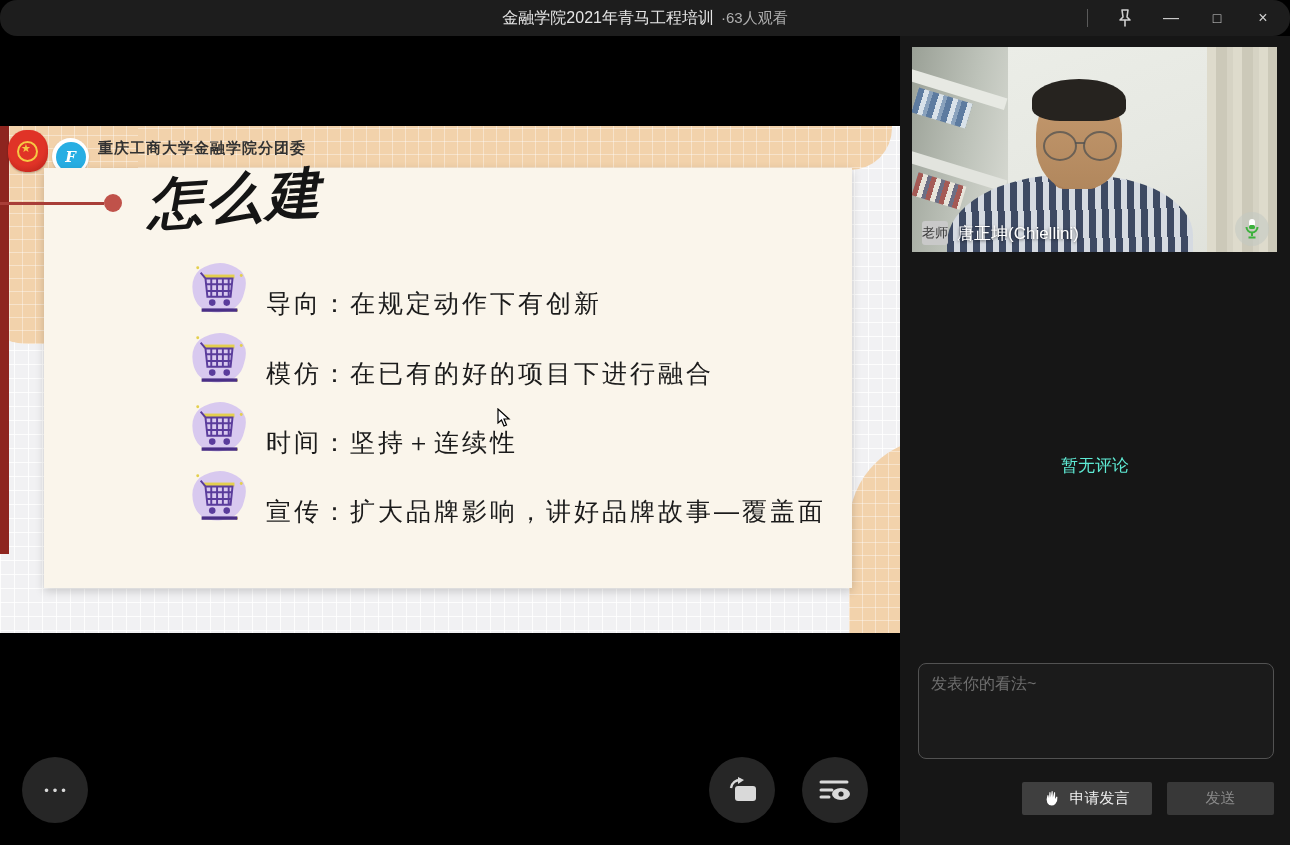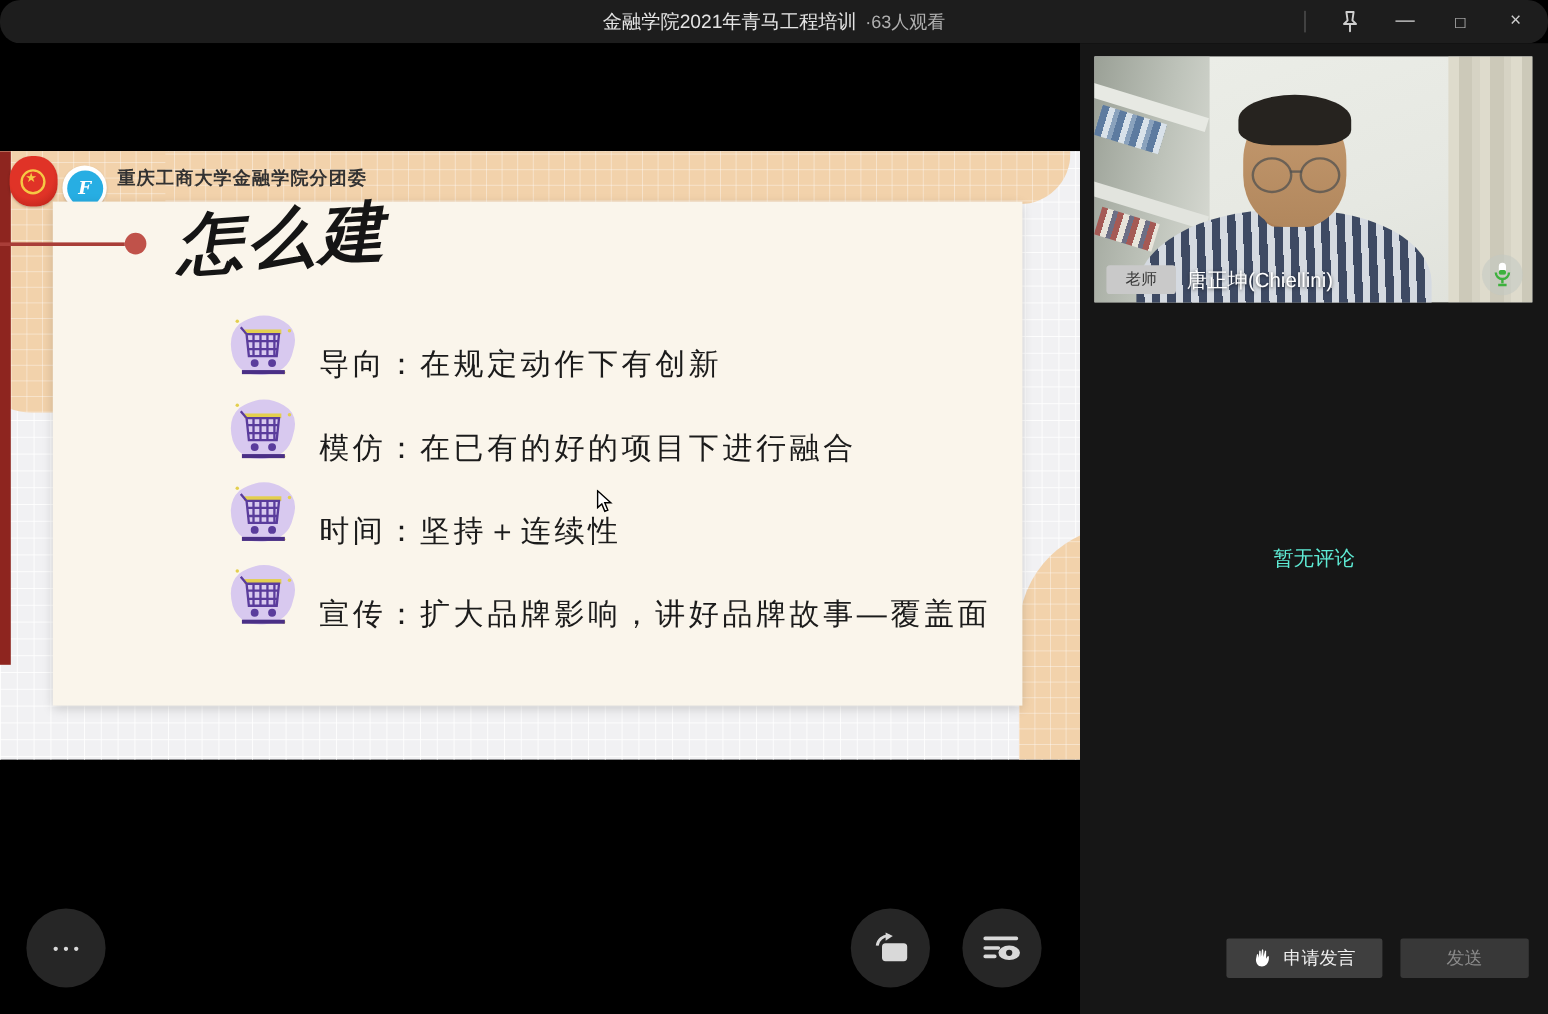--- a/index.html
+++ b/index.html
@@ -66,21 +66,21 @@
   .books2 { left:2px; top:132px; width:50px; height:24px; transform:rotate(17deg); background:repeating-linear-gradient(90deg,#a55a55 0 5px,#e8e4da 5px 10px,#6d6f85 10px 14px); }
   .curtain { right:0; top:0; width:70px; height:205px; background:repeating-linear-gradient(90deg,#dedbcc 0 9px,#ccc9b9 9px 20px,#d6d3c4 20px 26px); }
   .shirt { left:35px; top:128px; width:246px; height:80px; border-radius:48% 44% 0 0 / 85% 75% 0 0; background:repeating-linear-gradient(88deg,#3e4a63 0 7px,#d5dae1 7px 13px); }
   .neck { left:141px; top:108px; width:48px; height:34px; background:#ad7f55; border-radius:10px; }
   .head { left:124px; top:40px; width:86px; height:102px; border-radius:46% 46% 42% 42%; background:linear-gradient(#c59a6f,#b1875d); }
   .hair { left:120px; top:32px; width:94px; height:42px; border-radius:50% 50% 30% 30%; background:#26231f; }
   .glass { width:34px; height:30px; border:2px solid rgba(82,82,80,.75); border-radius:50%; }
   .g-left { left:131px; top:84px; } .g-right { left:171px; top:84px; }
   .g-bridge { left:163px; top:95px; width:10px; height:2px; background:rgba(82,82,80,.75); }
   .name-row { left:10px; bottom:7px; display:flex; align-items:center; }
-  .role-badge { background:#c9c9c9; color:#3a3a3a; font-size:13px; padding:3px 16px; border-radius:3px; }
+  .role-badge { background:#c9c9c9; color:#3a3a3a; font-size:13px; padding:3px 0; border-radius:3px; }
   .speaker-name { color:#fff; font-size:17px; margin-left:9px; text-shadow:0 1px 3px rgba(0,0,0,.65); }
   .mic-wrap { right:8px; bottom:6px; width:34px; height:34px; border-radius:50%; background:rgba(195,200,195,.55); display:flex; align-items:center; justify-content:center; }
 
   .empty-comments { left:0; top:418px; width:390px; text-align:center; color:#5eead4; font-size:17px; }
 
   .composer { left:18px; top:627px; width:356px; height:96px; background:#1b1b1b; border:1.5px solid #525252; border-radius:8px; resize:none; outline:none; padding:10px 12px; color:#ddd; font-size:16px; font-family:"Liberation Sans", sans-serif; }
   .composer::placeholder { color:#6e6e6e; }
   .request-btn { left:122px; top:746px; width:130px; height:33px; background:#3f3f3f; border:none; border-radius:2px; color:#f0f0f0; font-size:15px; display:flex; align-items:center; justify-content:center; gap:8px; font-family:"Liberation Sans", sans-serif; }
   .send-btn { left:267px; top:746px; width:107px; height:33px; background:#383838; border:none; border-radius:2px; color:#8a8a8a; font-size:15px; font-family:"Liberation Sans", sans-serif; }
 </style>
@@ -236,20 +236,21 @@
           <rect x="6" y="1" width="6" height="10" rx="3" fill="#ffffff"></rect>
           <rect x="6" y="7" width="6" height="4" rx="1.5" fill="#3db13d"></rect>
           <path d="M3.5,9 a5.5,5.5 0 0 0 11,0" fill="none" stroke="#3db13d" stroke-width="2"></path>
           <path d="M9,15 v3 M5.5,19.5 h7" stroke="#3db13d" stroke-width="2"></path>
         </svg>
       </div>
     </div>
 
     <div class="abs empty-comments">暂无评论</div>
 
+    <textarea class="abs composer" placeholder="发表你的看法~" style=""></textarea>
 
     <button class="abs request-btn">
       <svg width="17" height="17" viewBox="0 0 17 17">
         <path d="M4.2,15 q-2.6,-2 -2.6,-5.4 l0.8,-4 q0.5,-1 1.1,0 l0.5,2.6 0.4,-5.6 q0.4,-1.1 1.1,0 l0.3,5 0.8,-6 q0.5,-1.1 1.1,0 l0.2,6 1.2,-5 q0.5,-1 1,0 l0,6.4 1.1,-2 q0.9,-1 1.2,0.3 q0.4,4 -2.1,6.6 q-2.3,2.3 -6.1,1.1 Z" fill="#ffffff"></path>
       </svg>
       <span>申请发言</span>
     </button>
     <button class="abs send-btn">发送</button>
   </div>
 

